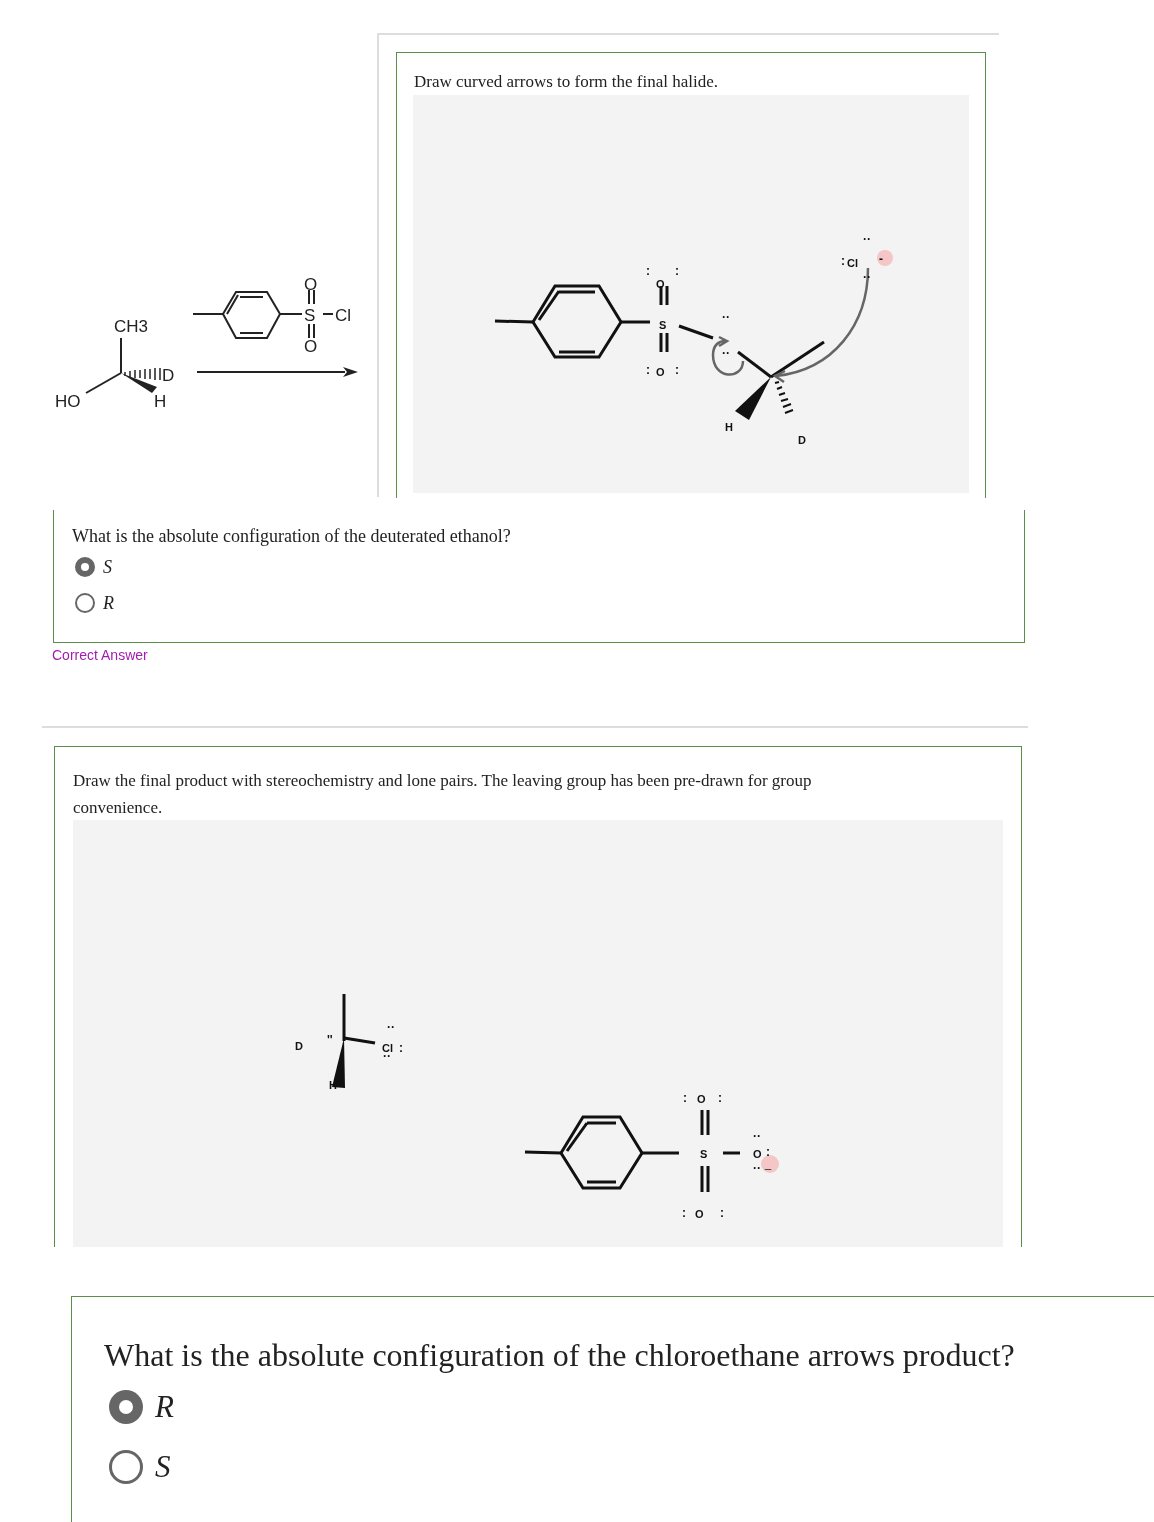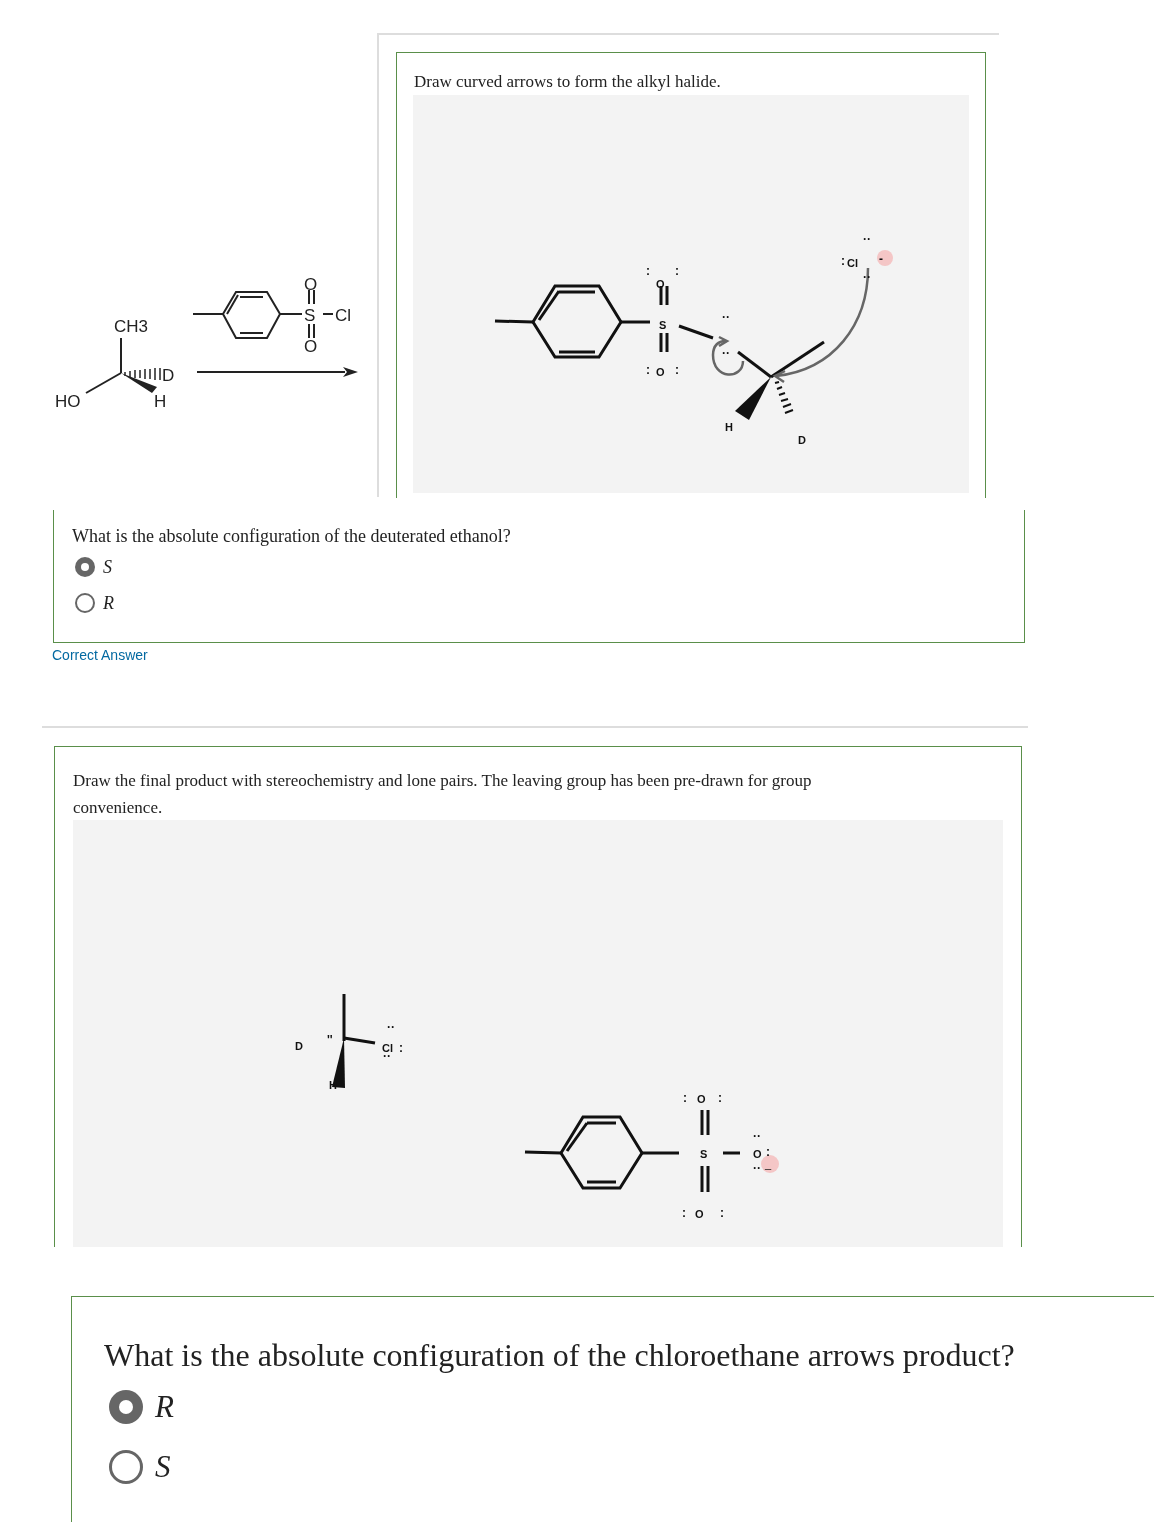--- a/index.html
+++ b/index.html
@@ -60,21 +60,21 @@
     <text x="114" y="147" font-size="17" fill="#222">H</text>
     <text x="264" y="30" font-size="17" fill="#222">O</text>
     <text x="264" y="61" font-size="17" fill="#222">S</text>
     <text x="295" y="61" font-size="17" fill="#222">Cl</text>
     <text x="264" y="92" font-size="17" fill="#222">O</text>
   </svg>
 </div>
 
 <div class="abs panel-outer" style="left:377px;top:33px;width:620px;height:462px;"></div>
 <div class="abs green-box" style="left:396px;top:52px;width:588px;height:445px;border-bottom:none;">
-  <div class="abs serif" style="left:17px;top:19px;font-size:17px;">Draw curved arrows to form the alkyl halide.</div>
+  <div class="abs serif" style="left:17px;top:19px;font-size:17px;">Draw curved arrows to form the final halide.</div>
   <div class="abs canvas" style="left:16px;top:42px;width:556px;height:398px;">
     <svg width="556" height="398" viewBox="0 0 556 398">
       <g stroke="#111" stroke-width="3" fill="none">
         <line x1="82" y1="226" x2="120" y2="227"></line>
         <polygon points="120,227 142,191 186,191 208,227 186,262 142,262"></polygon>
         <line x1="126" y1="225" x2="146" y2="196"></line>
         <line x1="146" y1="197" x2="182" y2="197"></line>
         <line x1="146" y1="257" x2="182" y2="257"></line>
         <line x1="208" y1="227" x2="237" y2="227"></line>
         <line x1="248" y1="191" x2="248" y2="210"></line>
@@ -131,21 +131,21 @@
   <div class="abs" style="left:21px;top:46px;height:22px;display:flex;align-items:center;gap:8px;">
     <span class="radio on" style="width:20px;height:20px;"></span>
     <span class="opt-label serif" style="font-size:18px;">S</span>
   </div>
   <div class="abs" style="left:21px;top:82px;height:22px;display:flex;align-items:center;gap:8px;">
     <span class="radio off" style="width:20px;height:20px;"></span>
     <span class="opt-label serif" style="font-size:18px;">R</span>
   </div>
 </div>
 <style>.radio.on::after{width:8px;height:8px;left:6px;top:6px;}</style>
-<div class="abs sans" style="left:52px;top:647px;font-size:14px;color:#0369a1;">Correct Answer</div>
+<div class="abs sans" style="left:52px;top:647px;font-size:14px;color:#a21caf;">Correct Answer</div>
 
 <div class="abs" style="left:42px;top:726px;width:986px;height:2px;background:#ddd;"></div>
 
 <div class="abs green-box" style="left:54px;top:746px;width:966px;height:500px;border-bottom:none;">
   <div class="abs serif" style="left:18px;top:20px;width:820px;font-size:17px;line-height:27px;">Draw the final product with stereochemistry and lone pairs. The leaving group has been pre-drawn for group convenience.</div>
   <div class="abs canvas" style="left:18px;top:73px;width:930px;height:427px;">
     <svg width="930" height="427" viewBox="0 0 930 427">
       <g stroke="#111" stroke-width="3" fill="none">
         <line x1="271" y1="174" x2="271" y2="221"></line>
         <line x1="271" y1="218" x2="302" y2="223"></line>

